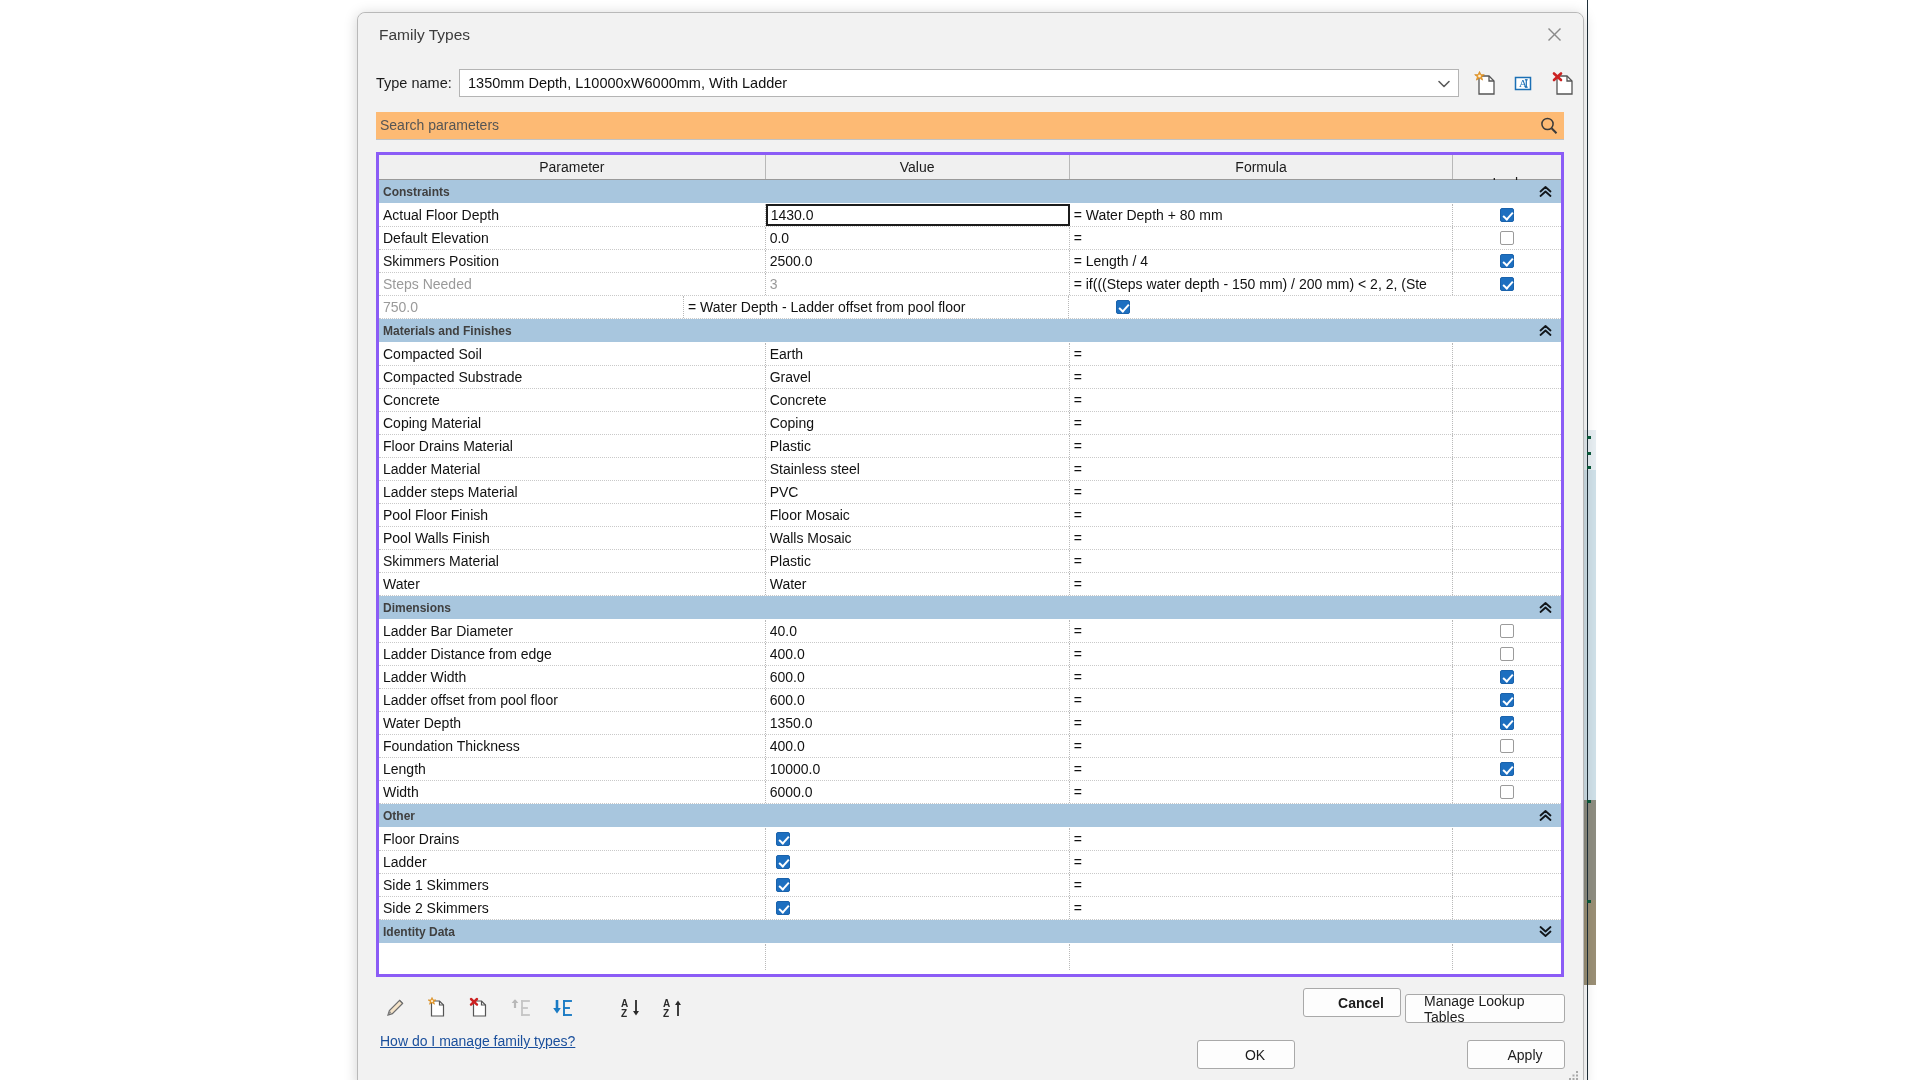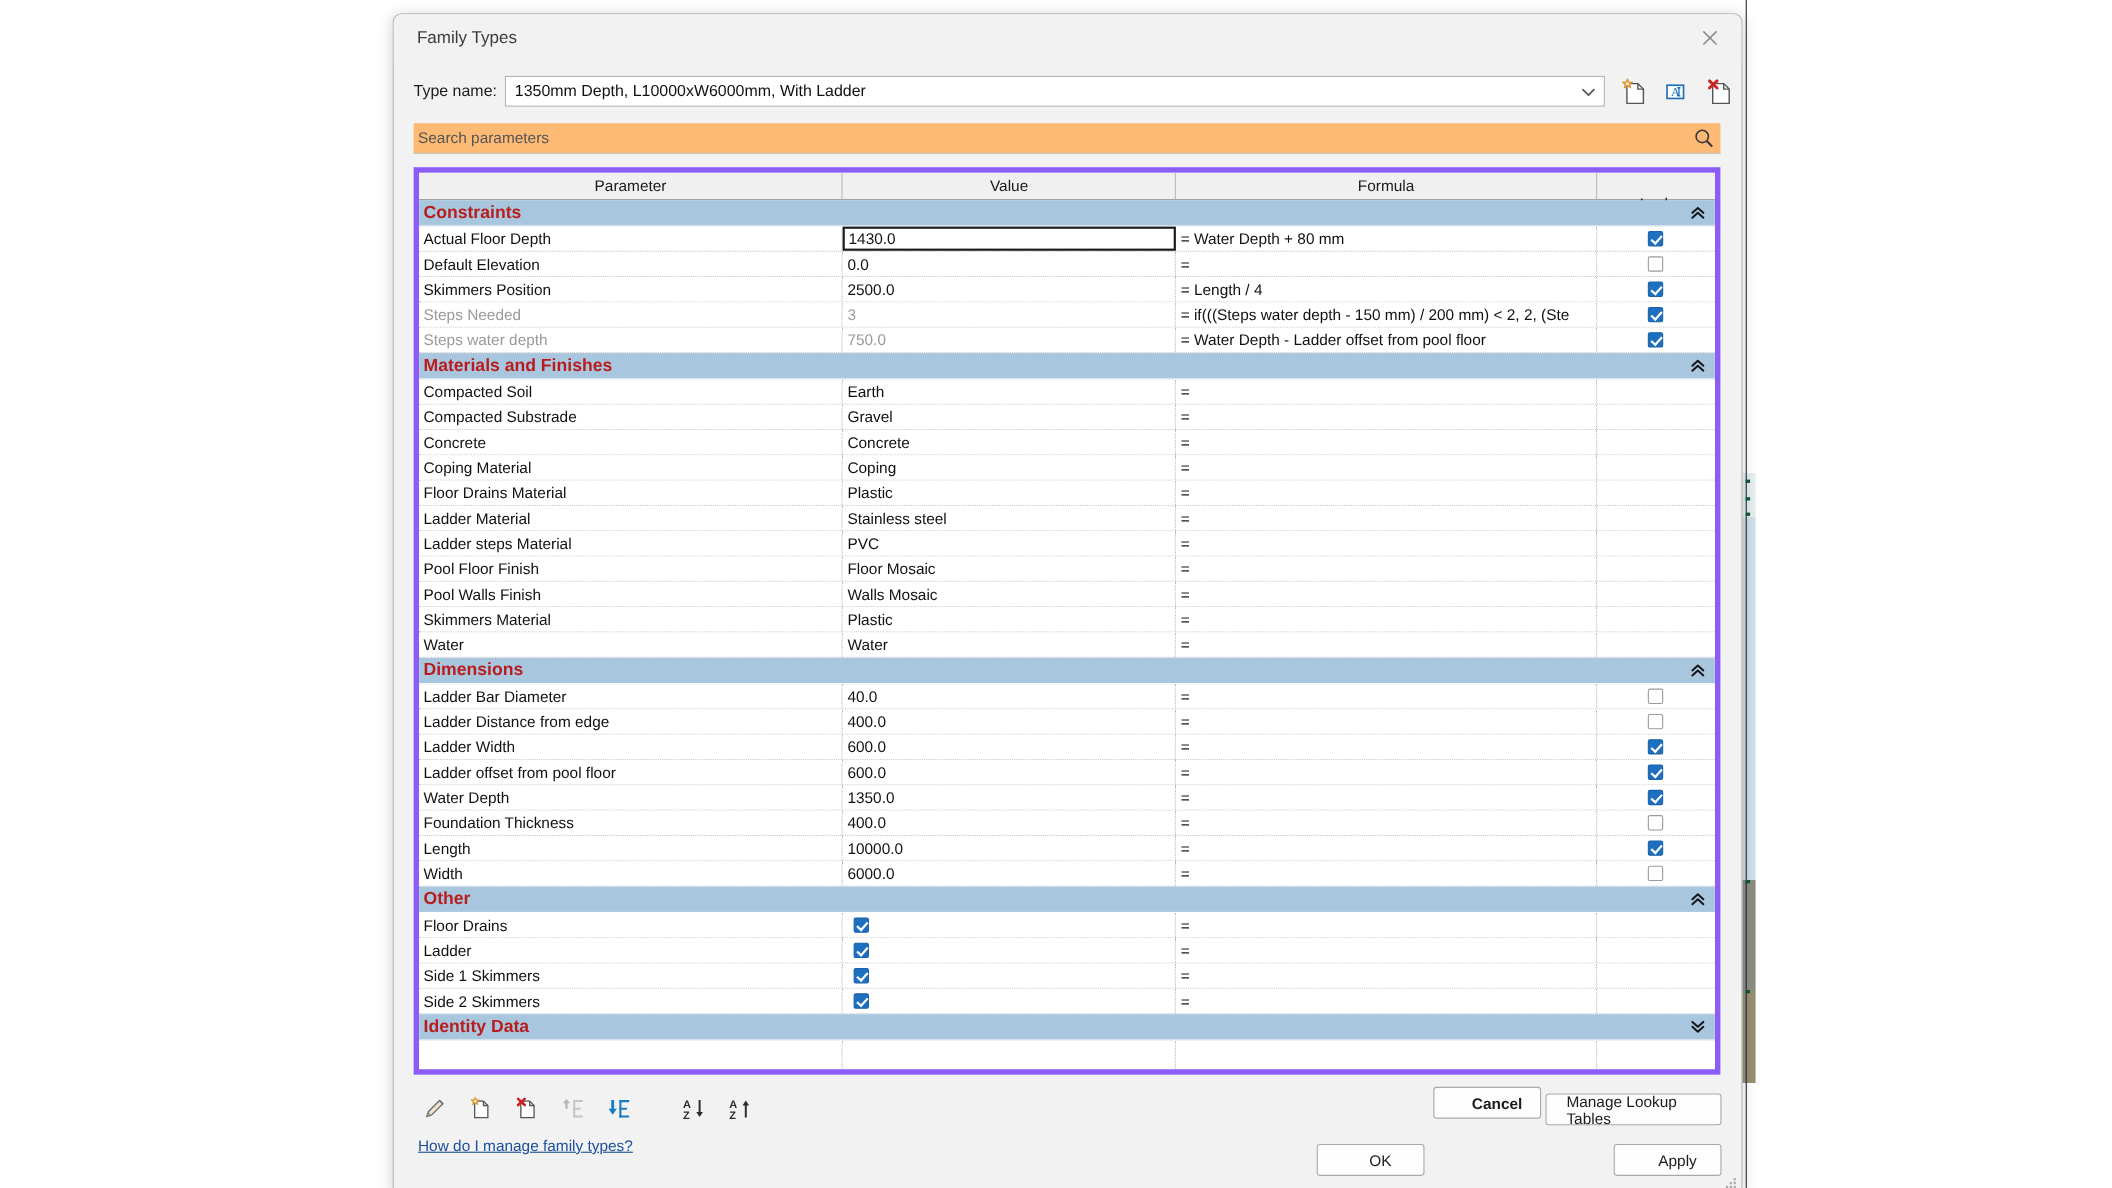--- a/index.html
+++ b/index.html
@@ -155,21 +155,21 @@
     right: 4px; top: 3px;
     width: 22px; height: 22px;
     cursor: pointer;
   }
 
   
   .table-wrap {
     position: absolute;
     left: 18px; top: 139px;
     width: 1188px; height: 825px;
-    border: 5px solid #8b5cf6;
+    border: 3px solid #8b5cf6;
     background: #ffffff;
     box-sizing: border-box;
     overflow: hidden;
   }
   .t-head {
     display: flex;
     height: 25px;
     background: #f0f0f0;
     border-bottom: 1px solid #9a9a9a;
     box-sizing: border-box;
@@ -193,23 +193,23 @@
 
   .group-row {
     display: flex;
     align-items: center;
     height: 23px;
     background: #a8c6de;
     border-bottom: 1px solid #ffffff;
     position: relative;
   }
   .group-row .g-label {
-    font-size: 16px;
+    font-size: 12px;
     font-weight: bold;
-    color: #b91c1c;
+    color: #404040;
     padding-left: 4px;
   }
   .group-row .g-chev {
     position: absolute;
     right: 9px;
     top: 4px;
     width: 13px; height: 14px;
     cursor: pointer;
   }
 
@@ -448,21 +448,20 @@
           </div>
           <div class="p-row disabled">
             <div class="cell param">Steps Needed</div>
             <div class="cell value">3</div>
             <div class="cell formula">= if(((Steps water depth - 150 mm) / 200 mm) &lt; 2, 2, (Ste</div>
             <div class="cell lock">
               <span class="cbx on"></span>
             </div>
           </div>
           <div class="p-row disabled">
-            <div class="cell param">Steps water depth</div>
             <div class="cell value">750.0</div>
             <div class="cell formula">= Water Depth - Ladder offset from pool floor</div>
             <div class="cell lock">
               <span class="cbx on"></span>
             </div>
           </div>
           <div class="group-row">
             <div class="g-label">Materials and Finishes</div>
             <svg class="g-chev" viewBox="0 0 13 14">
               <path d="M1.5 7.5 L6.5 3 L11.5 7.5" fill="none" stroke="#12161a" stroke-width="1.8" stroke-linecap="round" stroke-linejoin="round"></path>

